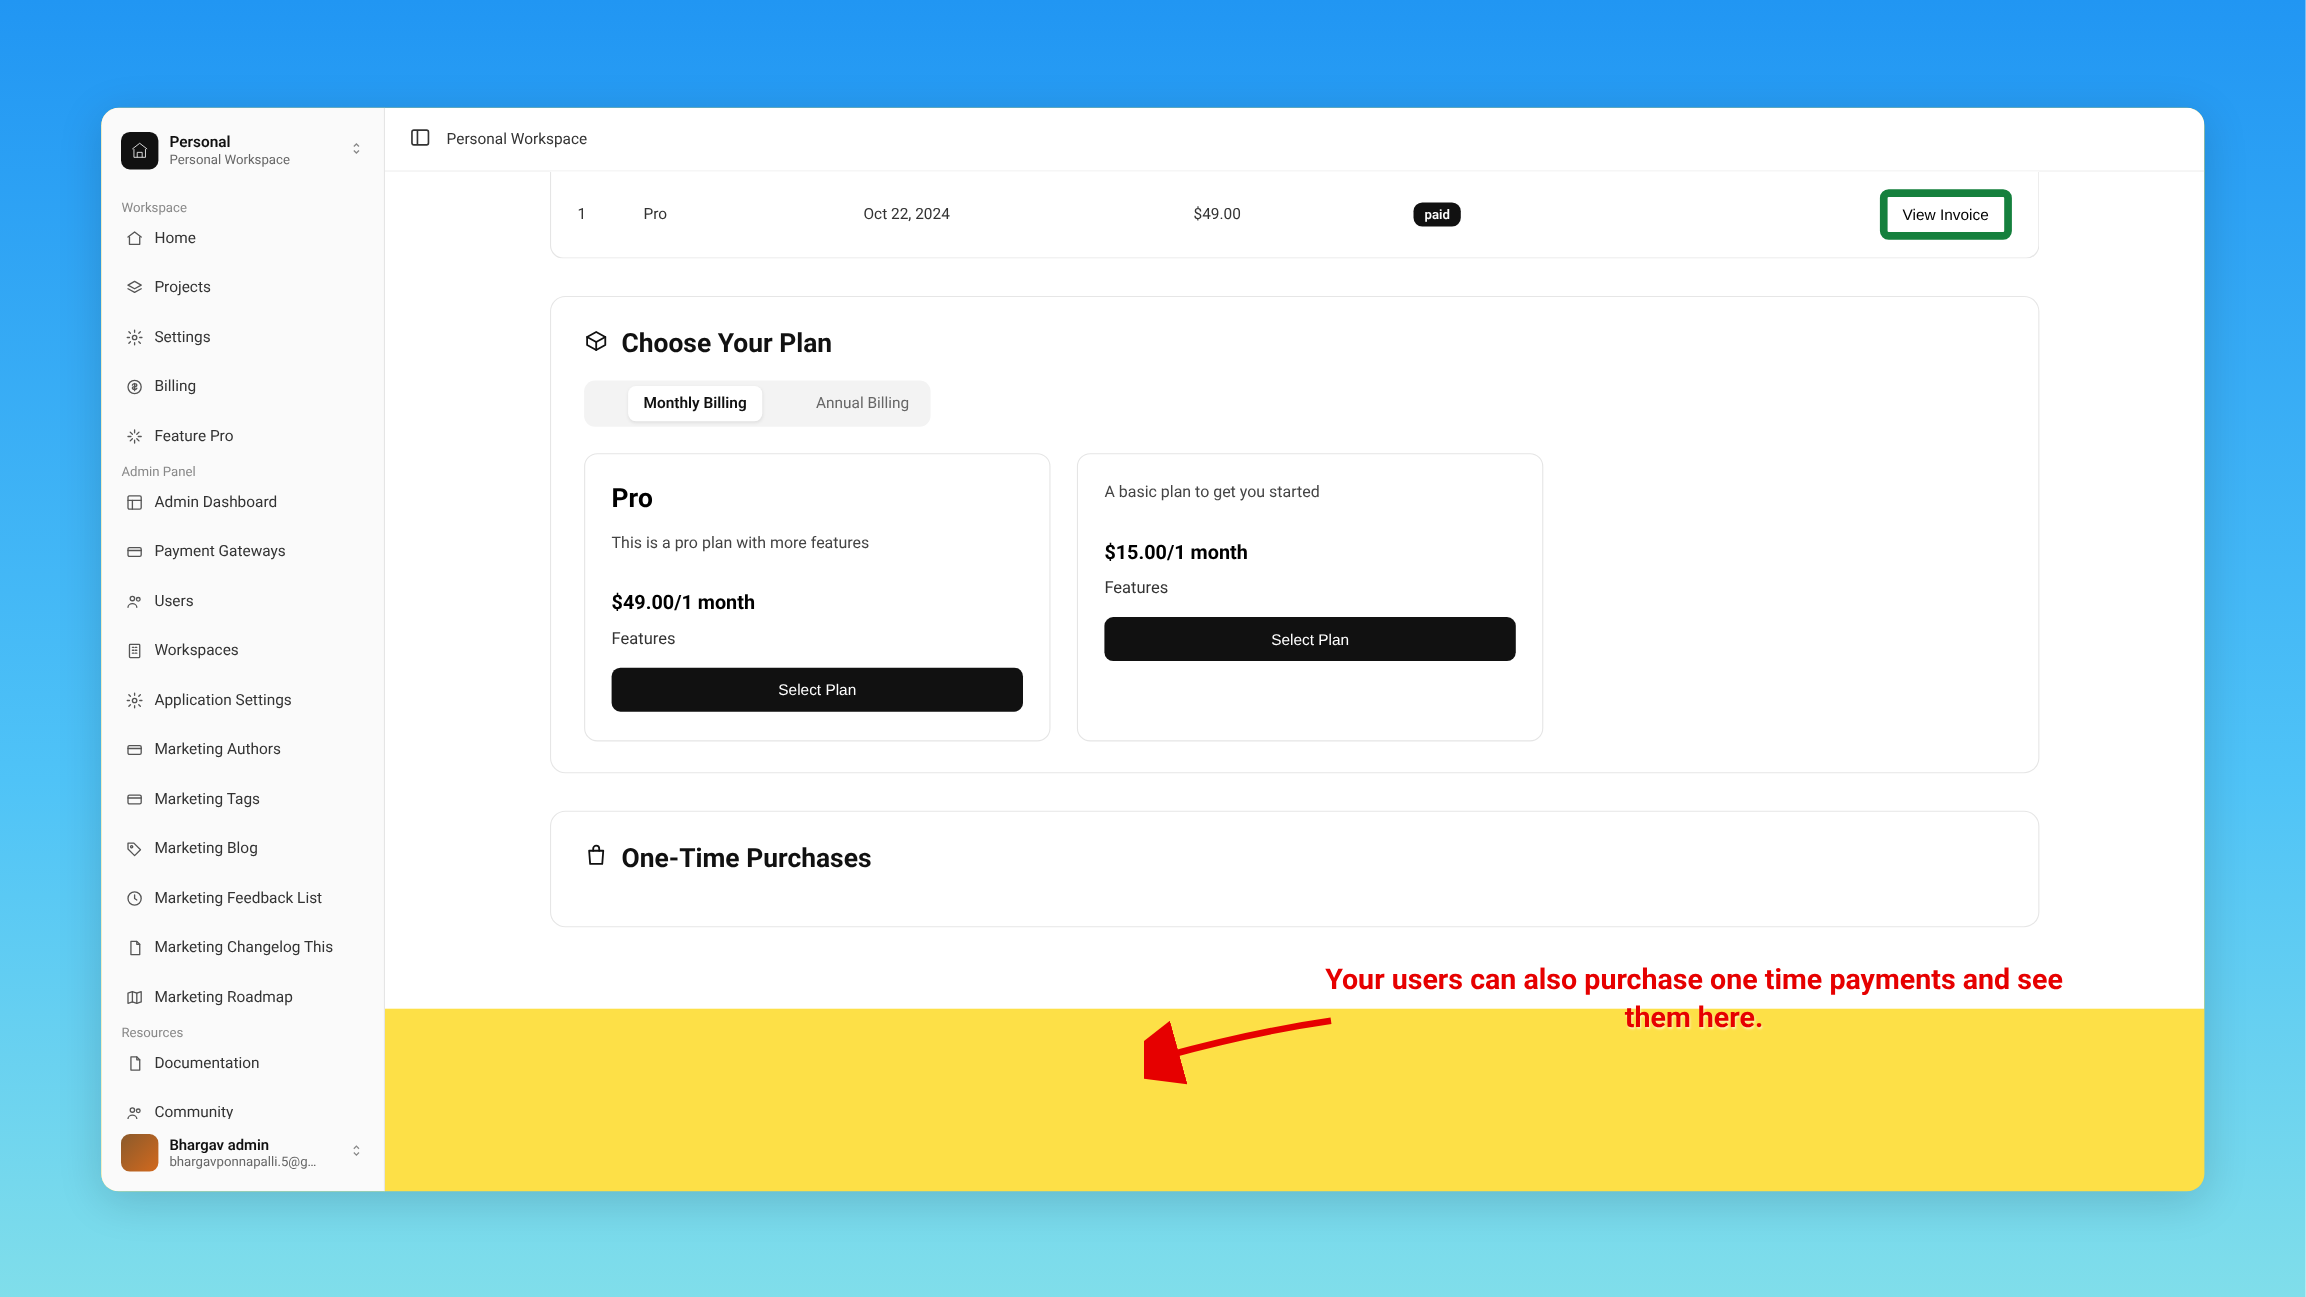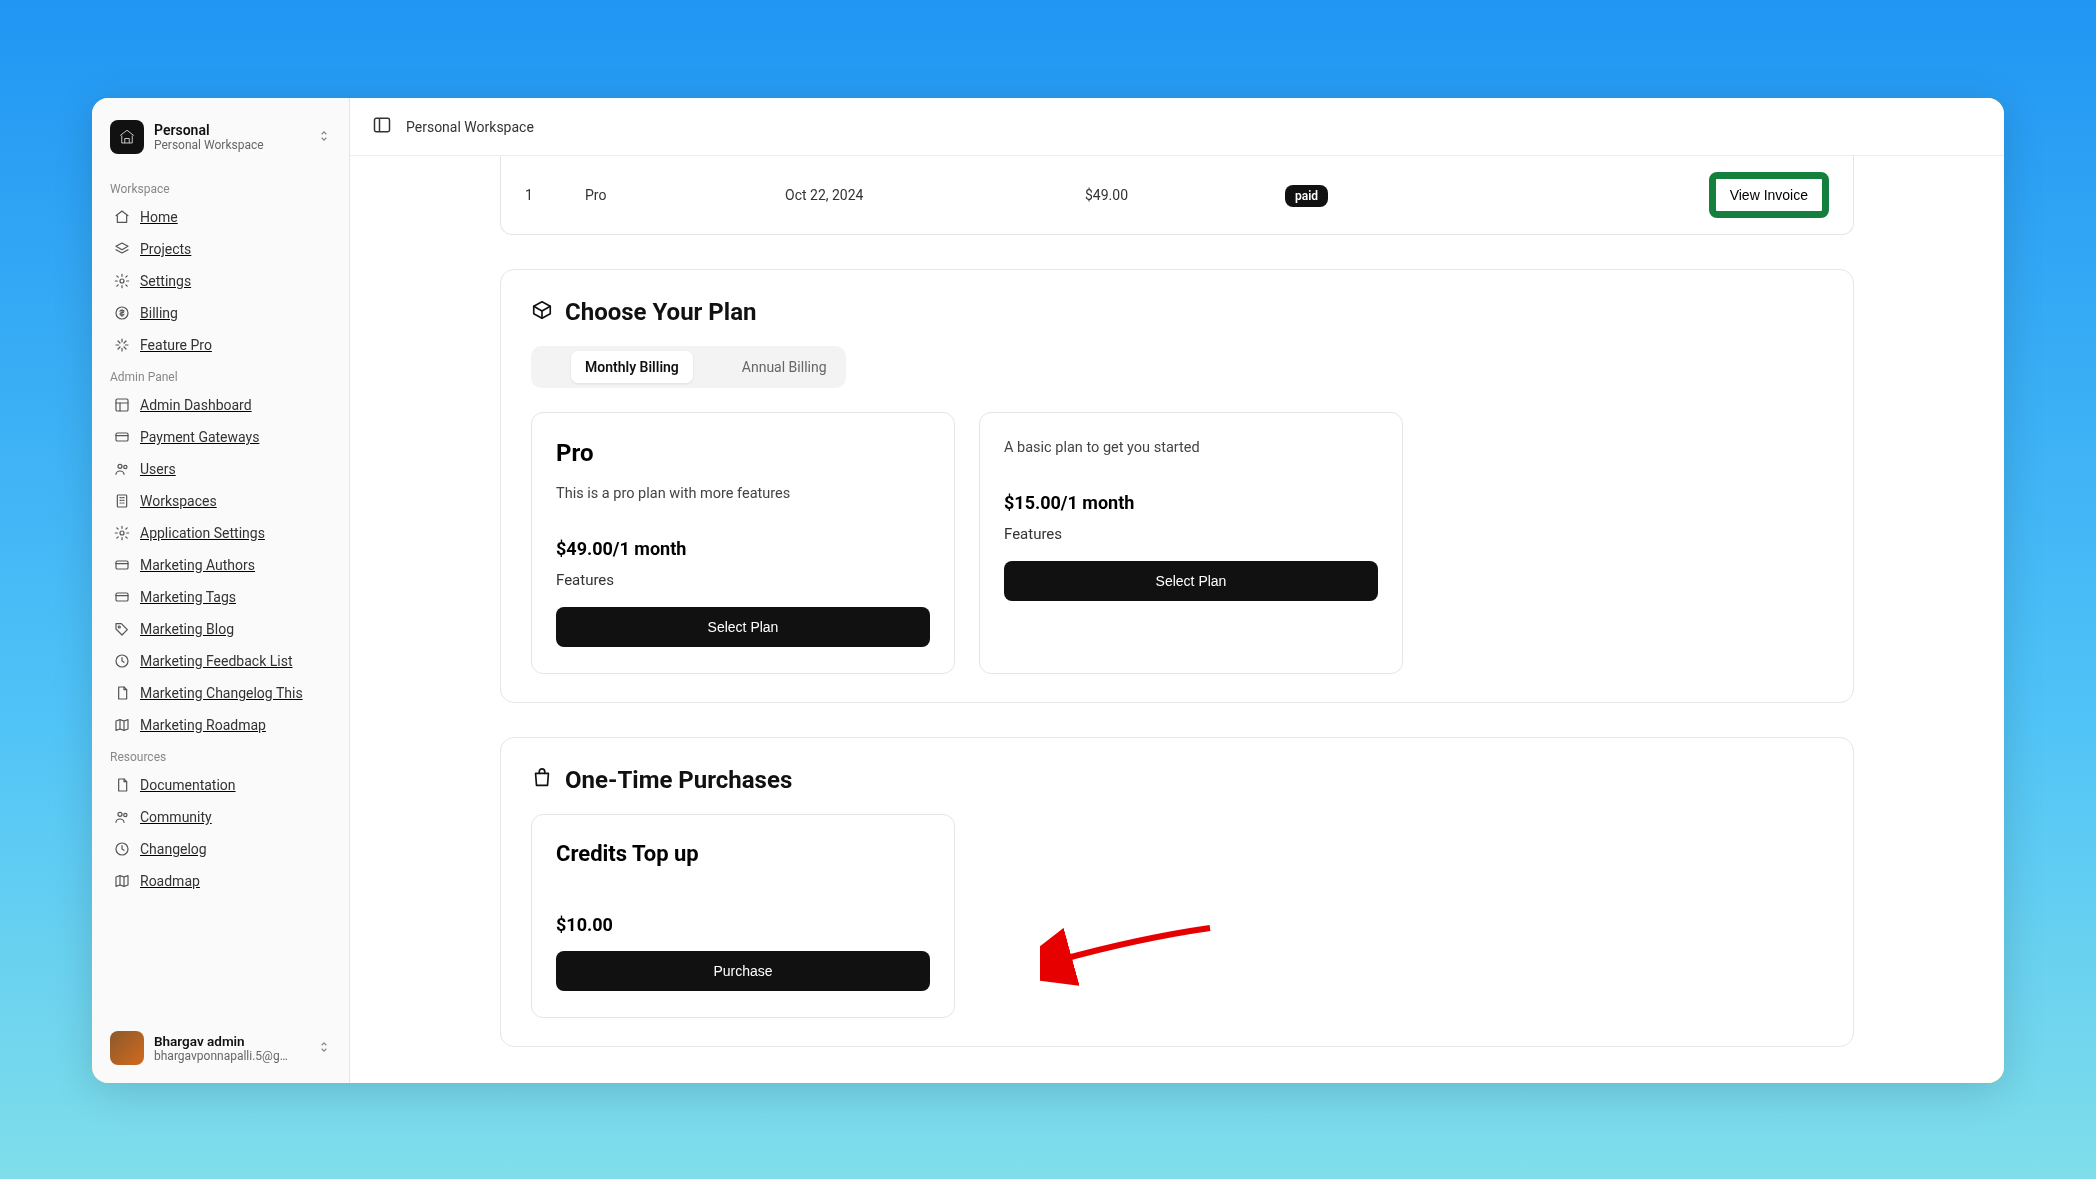--- a/index.html
+++ b/index.html
@@ -55,21 +55,21 @@
     .nav-item {
       display: flex; align-items: center; gap: 10px;
       padding: 7px 8px;
       border-radius: 6px;
       font-size: 14px;
       color: #333;
       cursor: pointer;
     }
     .nav-icon { width: 16px; height: 16px; flex-shrink: 0; display:flex; align-items:center; justify-content:center;}
     .nav-icon svg { width: 16px; height: 16px; stroke: #555; fill: none; stroke-width: 1.8; stroke-linecap: round; stroke-linejoin: round; }
-    .nav-list { display: flex; flex-direction: column; gap: 2px; text-decoration: underline; }
+    .nav-list { display: flex; flex-direction: column; gap: 15px; }
     .sidebar-scroll { flex: 1; overflow-y: auto; }
     .user-footer {
       display: flex; align-items: center; gap: 10px;
       padding: 6px 4px; margin-top: 8px;
       cursor: pointer;
     }
     .avatar {
       width: 34px; height: 34px; border-radius: 8px;
       background: linear-gradient(135deg,#8b5a2b,#d2691e);
     }
@@ -501,32 +501,26 @@
         <div class="card">
           <div class="card-header">
             <span class="card-header-icon">
               <svg viewBox="0 0 24 24">
                   <path d="M5 7h14l-1 13H6L5 7Z"></path>
                   <path d="M9 7V5a3 3 0 0 1 6 0v2"></path>
                 </svg>
             </span>
             <span class="card-title">One-Time Purchases</span>
           </div>
-          <div id="purchases-row">
-              <div class="purchase-card">
-    <div class="purchase-name">Credits Top up</div>
-    <div class="purchase-price">$10.00</div>
-    <button class="btn-black">Purchase</button>
-  </div>
-            </div>
         </div>
 
       </div>
     </div>
 
+    <div class="annotation" style="left: 830px; top: 776px;">Your users can also purchase one time payments and see them here.</div>
     <svg class="arrow" style="left: 690px; top: 820px;" width="180" height="70" viewBox="0 0 180 70">
       <defs>
         <marker id="ah" markerWidth="12" markerHeight="10" refX="2" refY="5" orient="auto">
           <path d="M0 0 L12 5 L0 10 Z" fill="#e60000"></path>
         </marker>
       </defs>
       <path d="M170 10 Q 100 20, 20 42" stroke="#e60000" stroke-width="6" fill="none" marker-end="url(#ah)"></path>
     </svg>
   </div>
 </div>

